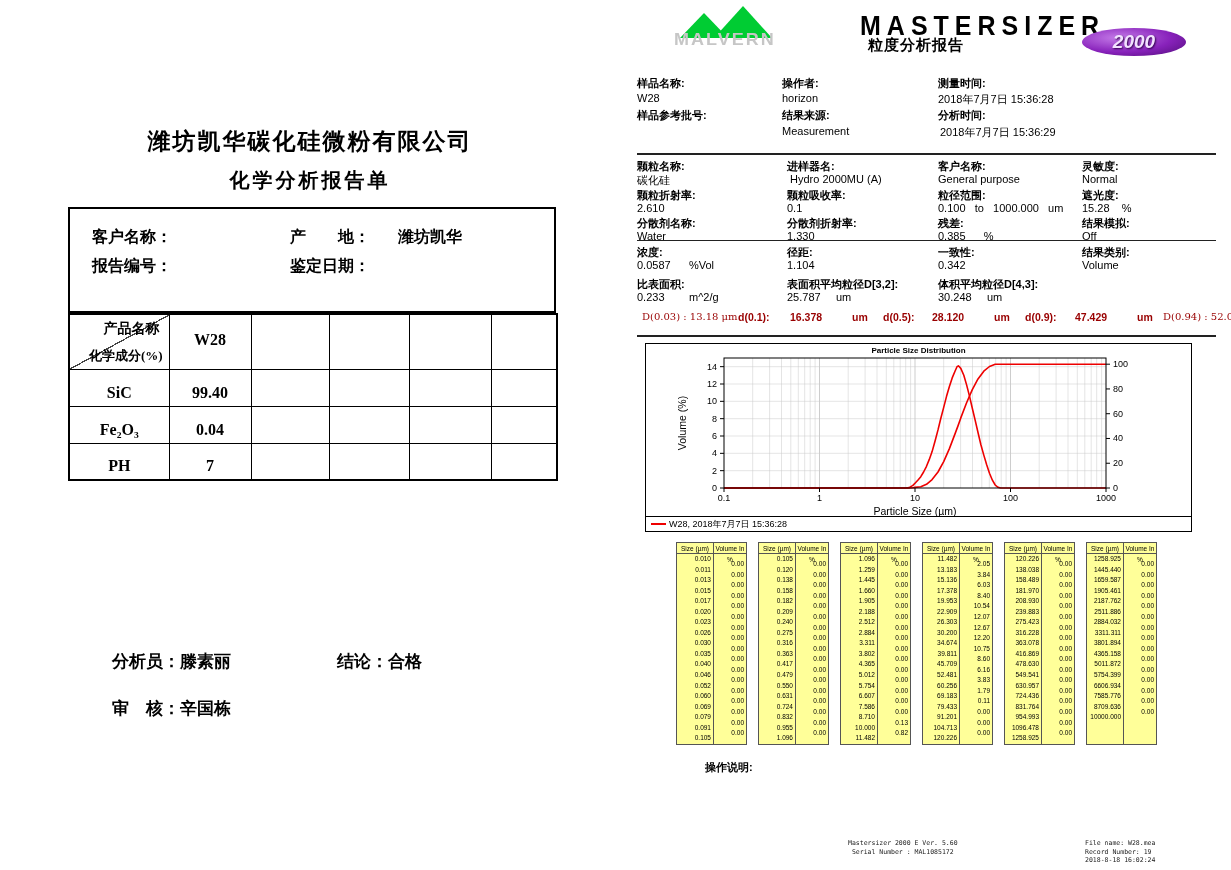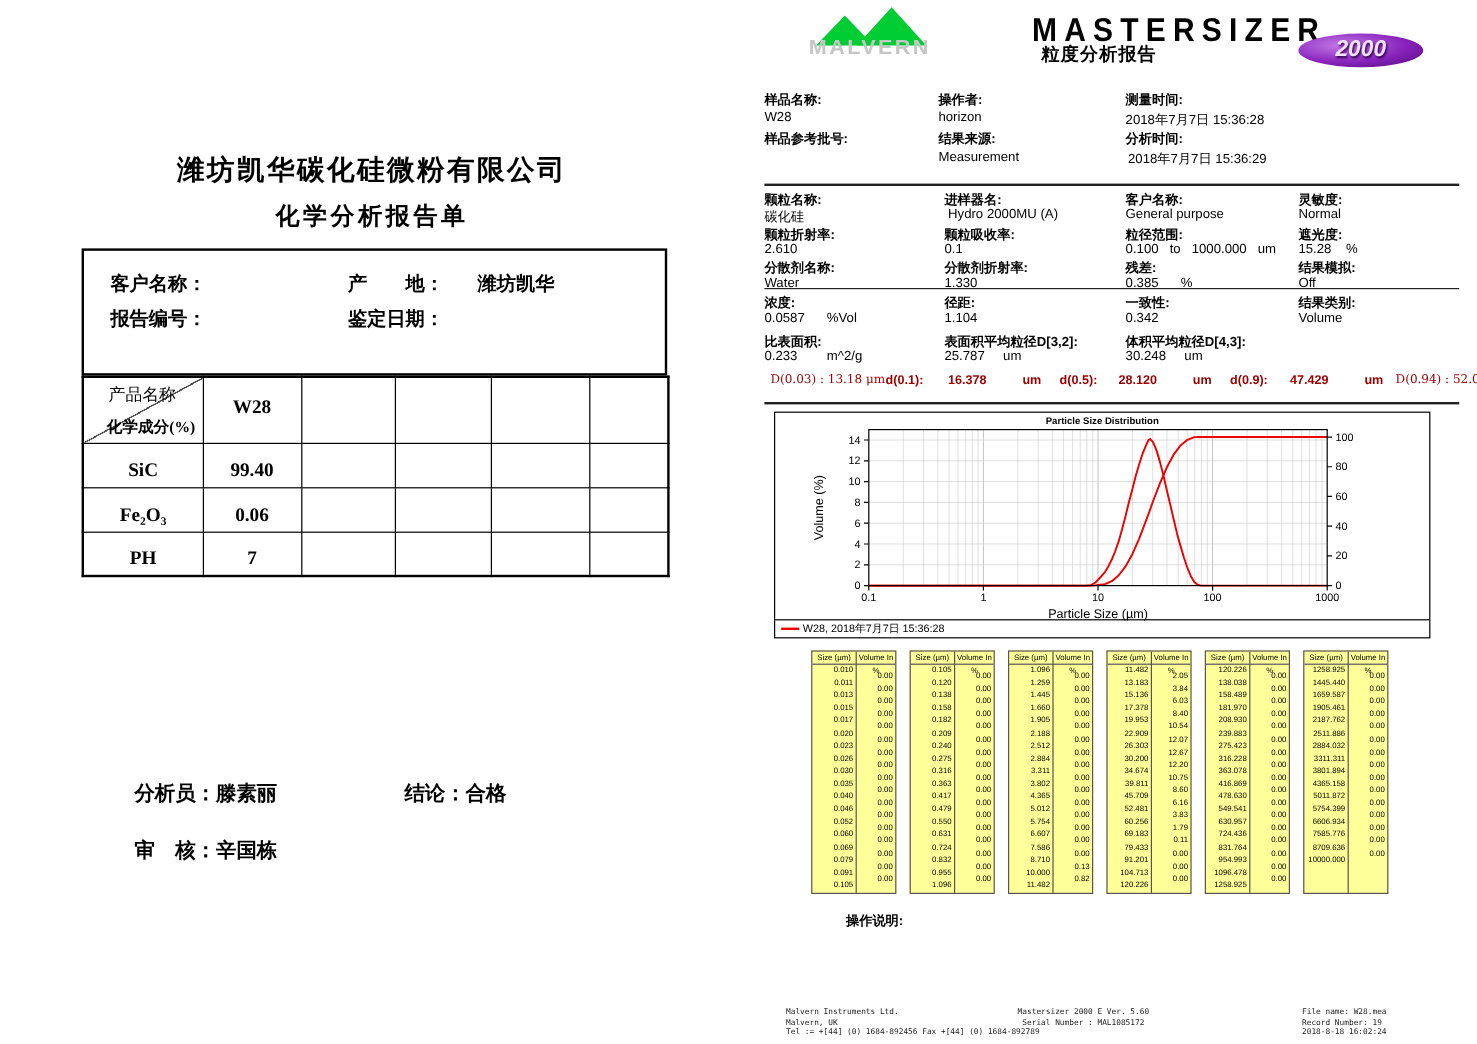--- a/index.html
+++ b/index.html
@@ -18,21 +18,21 @@
               border:2px solid #000; font-size:16px; font-weight:bold; }
   .chem-table { position:absolute; left:68px; top:313px; border-collapse:collapse;
                 table-layout:fixed; }
   .chem-table td { border:1px solid #000; height:37px; text-align:center;
                    vertical-align:bottom; font-weight:bold; font-size:16px; padding-bottom:4px; }
   .chem-table tr.hdr td { height:55px; }
   .chem-table { border:2px solid #000; }
   .corner { position:relative; padding:0;
             background:linear-gradient(to bottom right, transparent calc(50% - 0.6px),
                        #444 calc(50% - 0.6px), #444 calc(50% + 0.6px), transparent calc(50% + 0.6px)); }
-  .corner .c-top { position:absolute; top:5px; right:22px; font-size:14px; font-weight:normal;margin-left:11px; }
+  .corner .c-top { position:absolute; top:5px; right:9px; font-size:14px; font-weight:bold;margin-left:11px; }
   .corner .c-bot { position:absolute; bottom:4px; left:3px; font-size:13px; font-weight:bold;margin-left:16px; }
   .sign { position:absolute; font-size:17px; font-weight:bold; }
 
   
   .right-page { position:absolute; left:620px; top:0; width:611px; height:870px; }
   .lab { position:absolute; font-weight:bold; font-size:11px; white-space:pre; }
   .val { position:absolute; font-size:11px; white-space:pre; }
   .rule { position:absolute; background:#222; left:17px; width:579px; }
 
   
@@ -129,21 +129,21 @@
     <tr>
       <td>SiC</td>
       <td>99.40</td>
       <td></td>
           <td></td>
           <td></td>
           <td></td>
     </tr>
     <tr>
       <td>Fe₂O₃</td>
-      <td>0.06</td>
+      <td>0.04</td>
       <td></td>
           <td></td>
           <td></td>
           <td></td>
     </tr>
     <tr>
       <td>PH</td>
       <td>7</td>
       <td></td>
           <td></td>
@@ -620,21 +620,18 @@
             <div>0.00</div>
             <div>0.00</div>
             <div>0.00</div>
           </div>
         </div>
       </div>
     </div>
 
   <span class="lab" style="left:85px;top:760px">操作说明:</span>
 
-  <div class="foot" style="left:35px;top:839px">Malvern Instruments Ltd.
-Malvern, UK
-Tel := +[44] (0) 1684-892456 Fax +[44] (0) 1684-892789</div>
   <div class="foot" style="left:228px;top:839px">Mastersizer 2000 E Ver. 5.60
  Serial Number : MAL1085172</div>
   <div class="foot" style="left:465px;top:839px">File name: W28.mea
 Record Number: 19
 2018-8-18 16:02:24</div>
 </section>
 
 </body></html>

